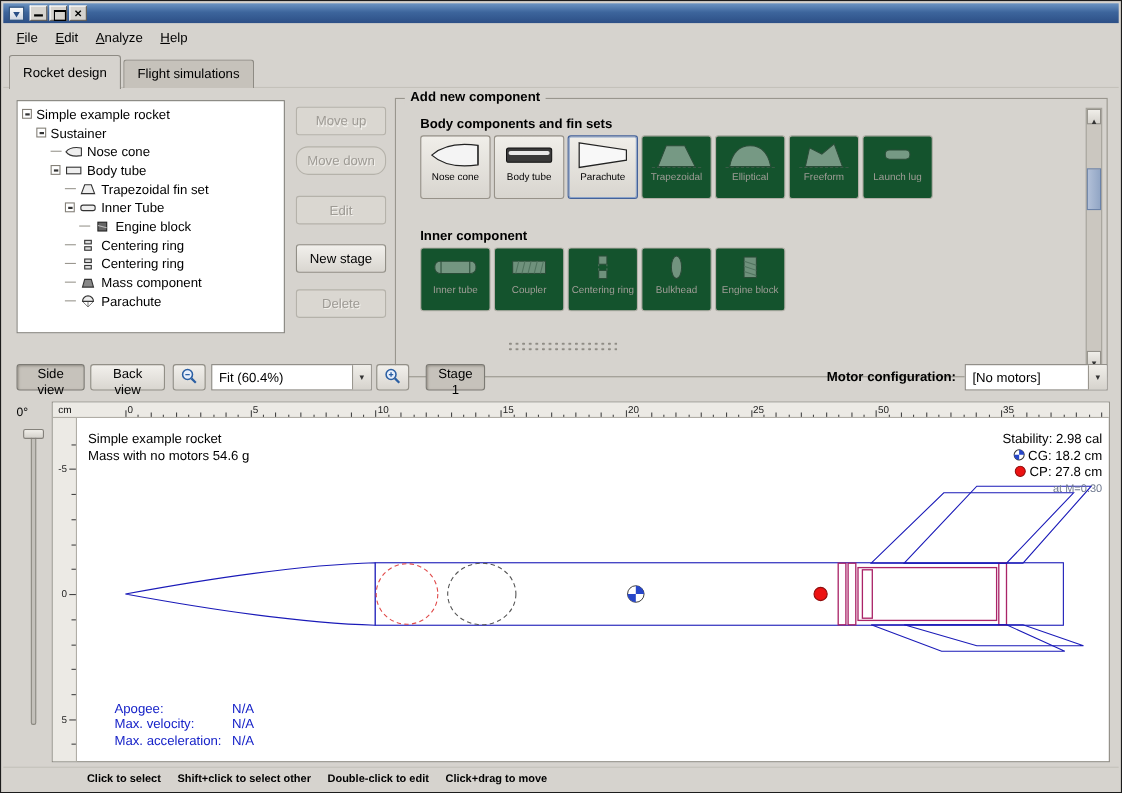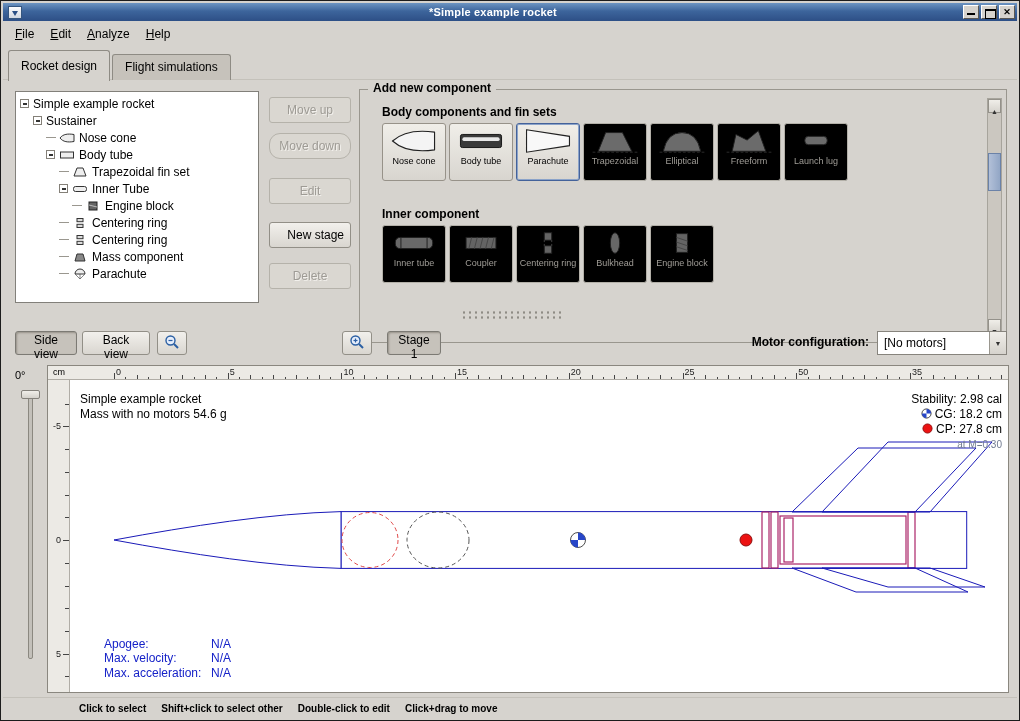--- a/index.html
+++ b/index.html
@@ -63,21 +63,21 @@
   .comp-label { position:absolute; left:22px; font-weight:bold; font-size:12px; }
   .comp-label-0 { top:15px; } .comp-label-1 { top:117px; }
   .comp-row { position:absolute; left:22px; display:flex; gap:3px; }
   .comp-row-0 { top:33px; } .comp-row-1 { top:135px; }
   .comp-btn { width:64px; height:58px; border-radius:3px; border:1px solid #979289;
     background:linear-gradient(#f0eee9,#d8d5cf); display:flex; flex-direction:column;
     align-items:center; justify-content:flex-start; padding:2px 1px; font-family:"Liberation Sans",sans-serif; }
   .comp-btn .comp-icon { height:30px; display:flex; align-items:center; }
   .comp-icon svg { width:52px; height:28px; }
   .comp-btn-label { font-size:9px; line-height:1.1; text-align:center; color:#000; margin-top:1px; }
-  .comp-btn.disabled { background:#000000; border-color:#b3b0a8; }
+  .comp-btn.disabled { background:#14532d; border-color:#b3b0a8; }
   .comp-btn.disabled .comp-btn-label { color:#a09d97; }
   .comp-btn.disabled .comp-icon { opacity:.45; }
   .comp-btn.focused { border-color:#44629a; box-shadow:0 0 0 1px #8ba3c9 inset; }
 
   
   .scrollbar { position:absolute; right:4px; top:8px; bottom:8px; width:15px;
     background:#cbc7c0; border:1px solid #a7a49c; }
   .sb-up,.sb-down { position:absolute; left:0; right:0; height:14px;
     background:linear-gradient(#f0eee9,#d6d3cd); border:1px solid #94918a; text-align:center; }
   .sb-up { top:0; } .sb-down { bottom:0; }
@@ -136,21 +136,20 @@
     display:flex; align-items:center; gap:15px; padding-left:76px;
     font-size:10px; font-weight:bold; color:#000; border-top:1px solid #c4c1ba; }
 </style>
 <title>*Simple example rocket</title></head>
 <body>
 
 <div class="window">
 
   <div class="titlebar">
     <div class="tb-icon"></div>
-    <div class="tb-title">*Simple example rocket</div>
     <div class="tb-btn tb-min"></div>
     <div class="tb-btn tb-max"></div>
     <div class="tb-btn tb-close"></div>
   </div>
 
   <div class="menubar">
       <div class="menu-item"><u>F</u>ile</div>
       <div class="menu-item"><u>E</u>dit</div>
       <div class="menu-item"><u>A</u>nalyze</div>
       <div class="menu-item"><u>H</u>elp</div>
@@ -255,21 +254,21 @@
           </svg>
         </span>
         <span class="tree-label">Parachute</span>
       </div>
     </div>
 
   <div class="actions">
       <button class="btn action-btn disabled" style="top: 6px;">Move up</button>
       <button class="btn action-btn disabled" style="top: 42px; border-radius: 11px;">Move down</button>
       <button class="btn action-btn disabled" style="top: 87px;">Edit</button>
-      <button class="btn action-btn" style="top: 131px; text-align: right;">New stage</button>
+      <button class="btn action-btn" style="top: 131px;">New stage</button>
       <button class="btn action-btn disabled" style="top: 172px;">Delete</button>
     </div>
 
   <div class="groupbox">
     <div class="groupbox-title">Add new component</div>
     <div class="comp-label comp-label-0">Body components and fin sets</div>
     <div class="comp-row comp-row-0">
         <button class="comp-btn">
           <span class="comp-icon">
             <svg viewBox="0 0 52 30">
@@ -400,20 +399,24 @@
   <div class="viewrow">
     <button class="btn pressed side-view" style="top:2px">Side view</button>
     <button class="btn back-view" style="top:2px">Back view</button>
     <button class="btn icon-btn zoom-out" style="top:2px">
         <span><svg width="16" height="16" viewBox="0 0 16 16">
             <circle cx="6.5" cy="6.5" r="4.5" fill="#e6eefb" stroke="#2b5fa3" stroke-width="1.4"></circle>
             <line x1="10" y1="10" x2="14" y2="14" stroke="#2b5fa3" stroke-width="2"></line>
             <line x1="4.5" y1="6.5" x2="8.5" y2="6.5" stroke="#2b5fa3" stroke-width="1.2"></line>
           </svg></span>
       </button>
+    <div class="combo zoom-combo" style="top:2px">
+      <div class="combo-value">Fit (60.4%)</div>
+      <div class="combo-arrow"></div>
+    </div>
     <button class="btn icon-btn zoom-in" style="top:2px">
         <span><svg width="16" height="16" viewBox="0 0 16 16">
             <circle cx="6.5" cy="6.5" r="4.5" fill="#e6eefb" stroke="#2b5fa3" stroke-width="1.4"></circle>
             <line x1="10" y1="10" x2="14" y2="14" stroke="#2b5fa3" stroke-width="2"></line>
             <line x1="4.5" y1="6.5" x2="8.5" y2="6.5" stroke="#2b5fa3" stroke-width="1.2"></line>
             <line x1="6.5" y1="4.5" x2="6.5" y2="8.5" stroke="#2b5fa3" stroke-width="1.2"></line>
           </svg></span>
       </button>
     <button class="btn pressed stage-toggle" style="top:2px">Stage 1</button>
     <div class="motor-label">Motor configuration:</div>

